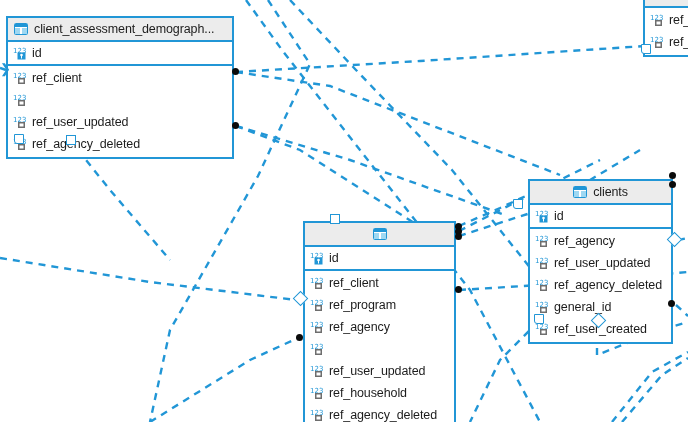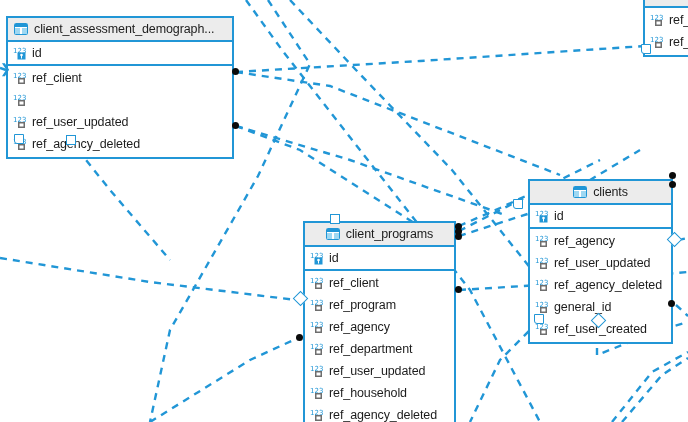--- a/index.html
+++ b/index.html
@@ -196,21 +196,20 @@
   <div class="entity" style="left:303px;top:221px;width:153px;">
     <div class="ent-header">
       <span class="ico">
         <svg width="14" height="12" viewBox="0 0 14 12">
           <rect x="0.5" y="0.5" width="13" height="11" rx="1" fill="#ffffff" stroke="#2196d6"></rect>
           <rect x="1" y="1" width="12" height="3" fill="#2196d6"></rect>
           <rect x="1" y="5" width="5" height="6" fill="#9fd8f2"></rect>
           <rect x="8" y="5" width="5" height="6" fill="#9fd8f2"></rect>
         </svg>
       </span>
-      <span class="ent-title">client_programs</span>
     </div>
     <div class="pk-block">
       <div class="row pk">
         <span class="ico">
           <svg width="15" height="14" viewBox="0 0 15 14">
             <text x="0" y="7" font-family="DejaVu Sans" font-size="7" fill="#2196d6">123</text>
             <rect x="4.5" y="6.5" width="8" height="7" fill="#2196d6"></rect>
             <circle cx="8.5" cy="9" r="1.3" fill="#ffffff"></circle>
             <rect x="8" y="9.5" width="1" height="3" fill="#ffffff"></rect>
           </svg>
@@ -250,21 +249,20 @@
         <span class="lbl">ref_agency</span>
       </div>
       <div class="row">
         <span class="ico">
           <svg width="15" height="14" viewBox="0 0 15 14">
               <text x="0" y="7" font-family="DejaVu Sans" font-size="7" fill="#2196d6">123</text>
               <rect x="5" y="7" width="7" height="6" fill="#6e6e6e"></rect>
               <rect x="6.5" y="8.5" width="4" height="3" fill="#ffffff"></rect>
             </svg>
         </span>
-        <span class="lbl">ref_department</span>
       </div>
       <div class="row">
         <span class="ico">
           <svg width="15" height="14" viewBox="0 0 15 14">
               <text x="0" y="7" font-family="DejaVu Sans" font-size="7" fill="#2196d6">123</text>
               <rect x="5" y="7" width="7" height="6" fill="#6e6e6e"></rect>
               <rect x="6.5" y="8.5" width="4" height="3" fill="#ffffff"></rect>
             </svg>
         </span>
         <span class="lbl">ref_user_updated</span>

